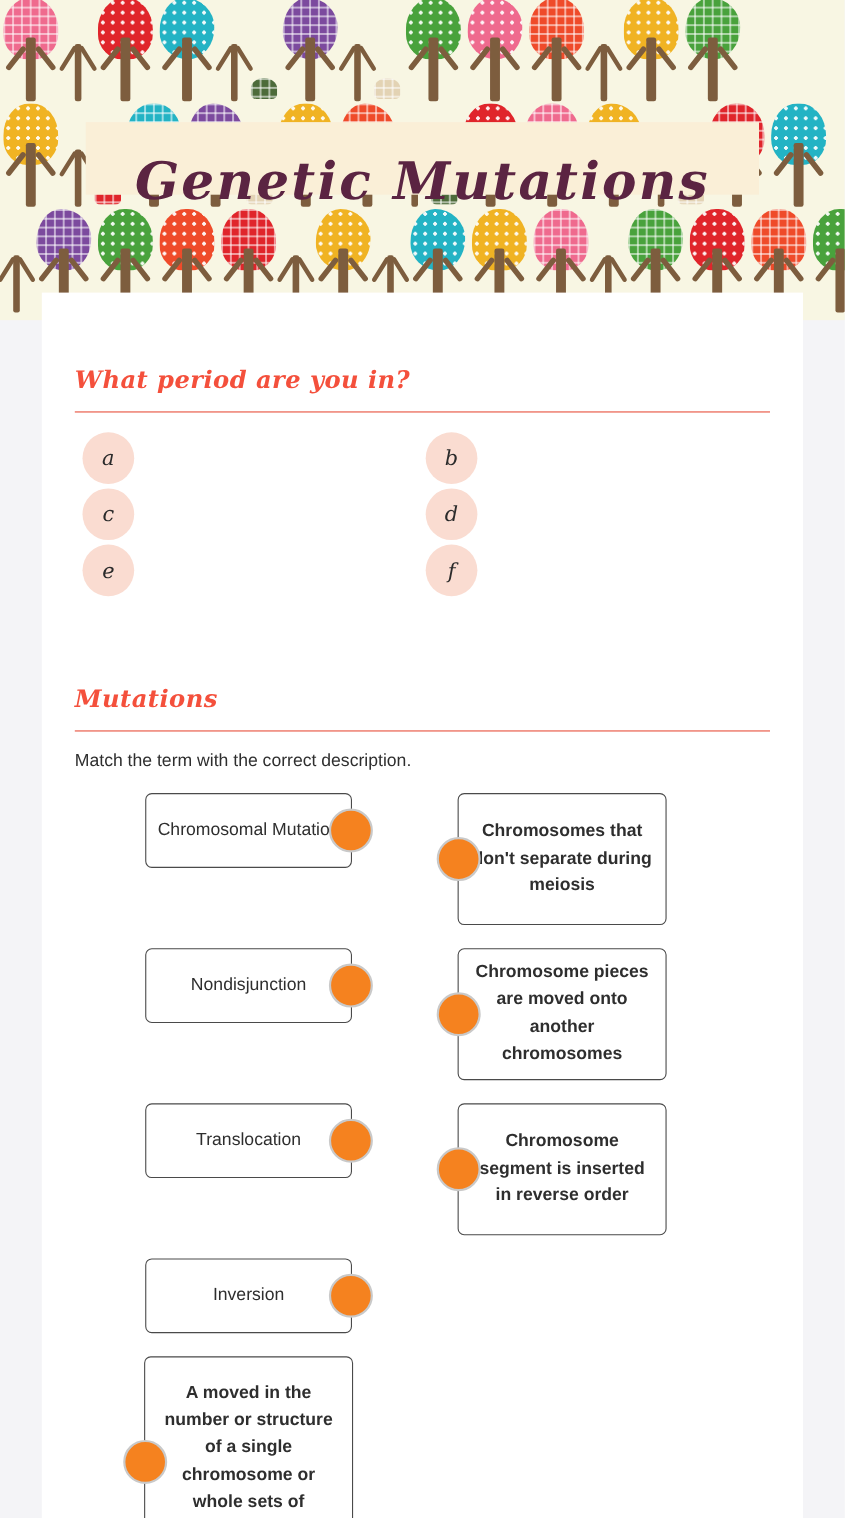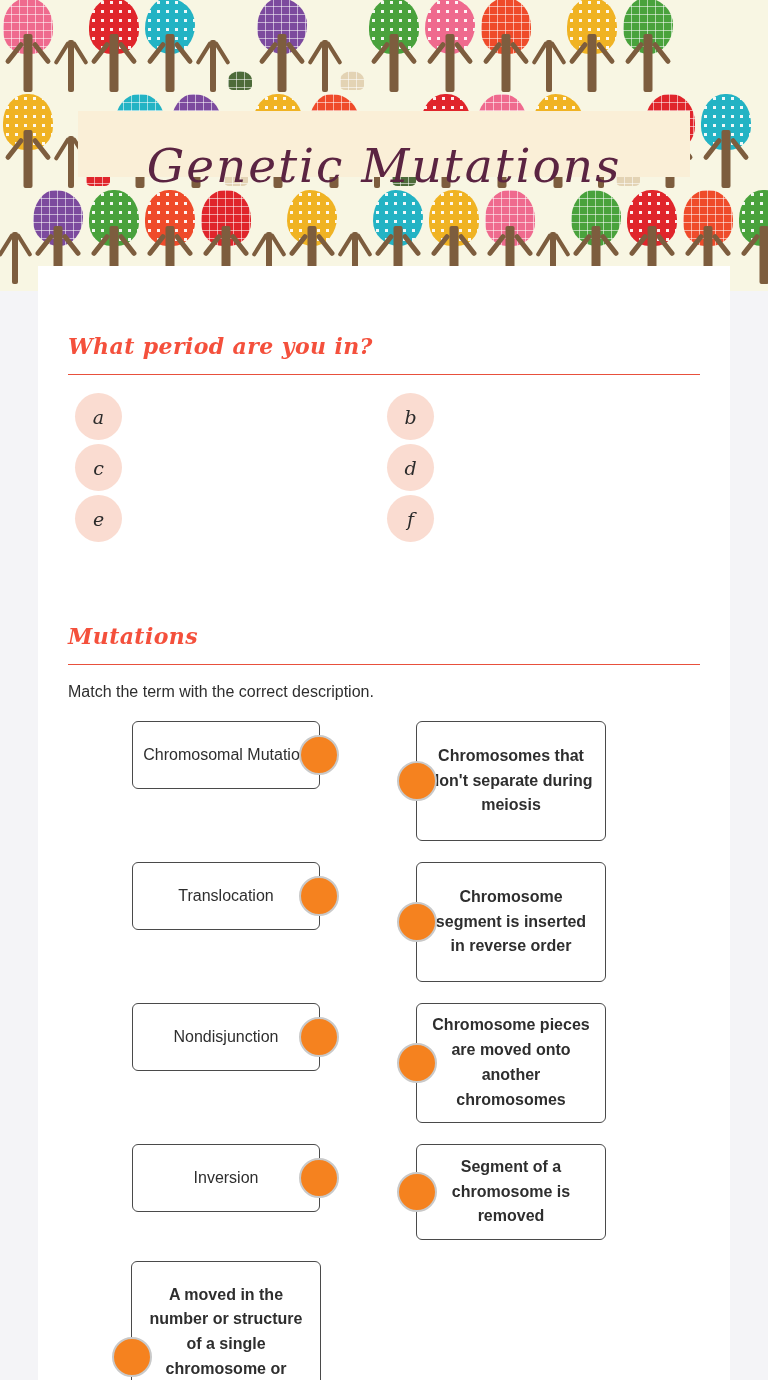--- a/index.html
+++ b/index.html
@@ -110,21 +110,21 @@
     left: 78px; top: 111px;
     width: 612px; height: 66px;
     background: #faefd7;
     display: flex;
     align-items: center;
     justify-content: center;
   }
   .title-text {
     font-family: "DejaVu Serif", serif;
     font-style: italic;
-    font-weight: 400;
+    font-weight: 700;
     font-size: 47px;
     letter-spacing: 2px;
     color: #5b2442;
     white-space: nowrap;
     margin-top: 42px;
   }
 
   
   .sheet {
     position: absolute;
@@ -559,60 +559,54 @@
           <div class="card desc" style="min-height:120px">
             <span>Chromosomes that don't separate during meiosis</span>
             <span class="dot left-anchor"></span>
           </div>
         </div>
       </div>
 
       <div class="match-row" style="margin-top:21px">
         <div class="col-left">
           <div class="card term">
+            <span>Nondisjunction</span>
+            <span class="dot right-anchor"></span>
+          </div>
+        </div>
+        <div class="col-right">
+          <div class="card desc" style="min-height:120px">
+            <span>Chromosome pieces are moved onto another chromosomes</span>
+            <span class="dot left-anchor"></span>
+          </div>
+        </div>
+      </div>
+
+      <div class="match-row" style="margin-top:21px">
+        <div class="col-left">
+          <div class="card term">
             <span>Translocation</span>
             <span class="dot right-anchor"></span>
           </div>
         </div>
         <div class="col-right">
           <div class="card desc" style="min-height:120px">
             <span>Chromosome segment is inserted in reverse order</span>
-            <span class="dot left-anchor"></span>
-          </div>
-        </div>
-      </div>
-
-      <div class="match-row" style="margin-top:21px">
-        <div class="col-left">
-          <div class="card term">
-            <span>Nondisjunction</span>
-            <span class="dot right-anchor"></span>
-          </div>
-        </div>
-        <div class="col-right">
-          <div class="card desc" style="min-height:120px">
-            <span>Chromosome pieces are moved onto another chromosomes</span>
             <span class="dot left-anchor"></span>
           </div>
         </div>
       </div>
 
       <div class="match-row" style="margin-top:21px">
         <div class="col-left">
           <div class="card term">
             <span>Inversion</span>
             <span class="dot right-anchor"></span>
           </div>
         </div>
-        <div class="col-right">
-          <div class="card desc" style="min-height:96px">
-            <span>Segment of a chromosome is removed</span>
-            <span class="dot left-anchor"></span>
-          </div>
-        </div>
       </div>
 
       <div class="match-row" style="margin-top:21px">
         <div class="col-right">
           <div class="card desc" style="min-height:192px">
             <span>A moved in the number or structure of a single chromosome or whole sets of chromosomes</span>
             <span class="dot left-anchor"></span>
           </div>
         </div>
       </div>

